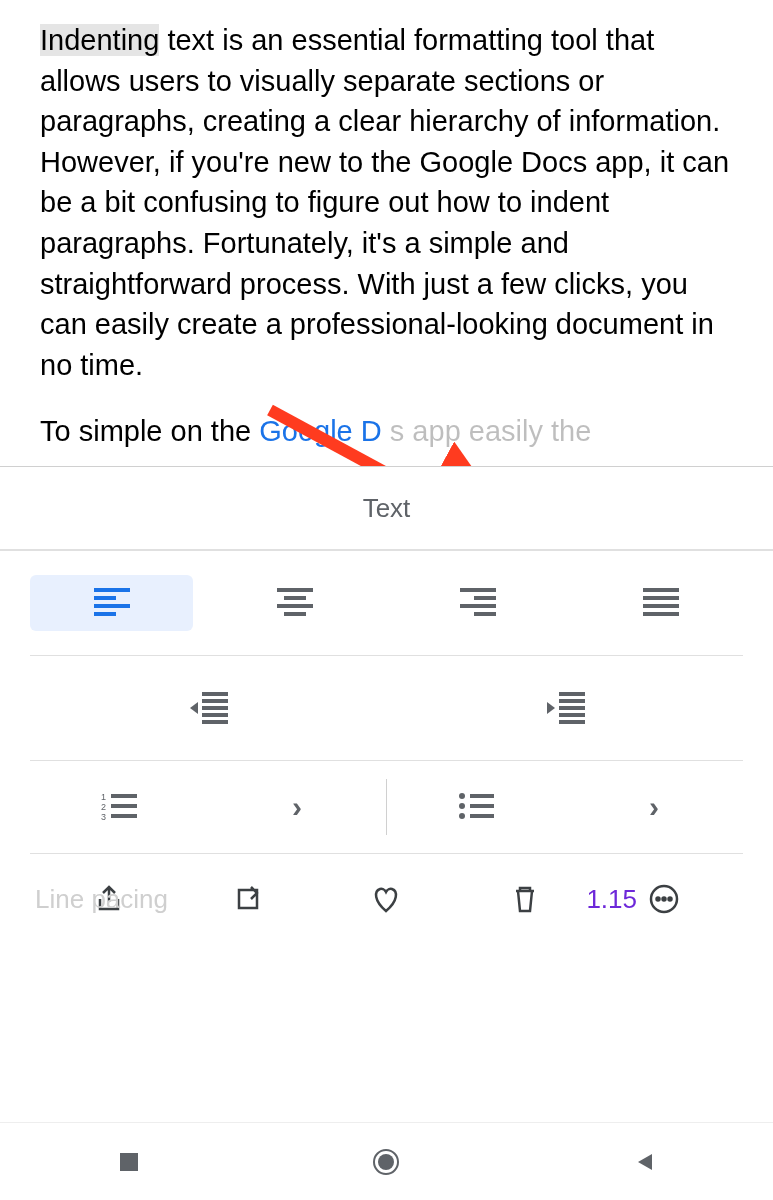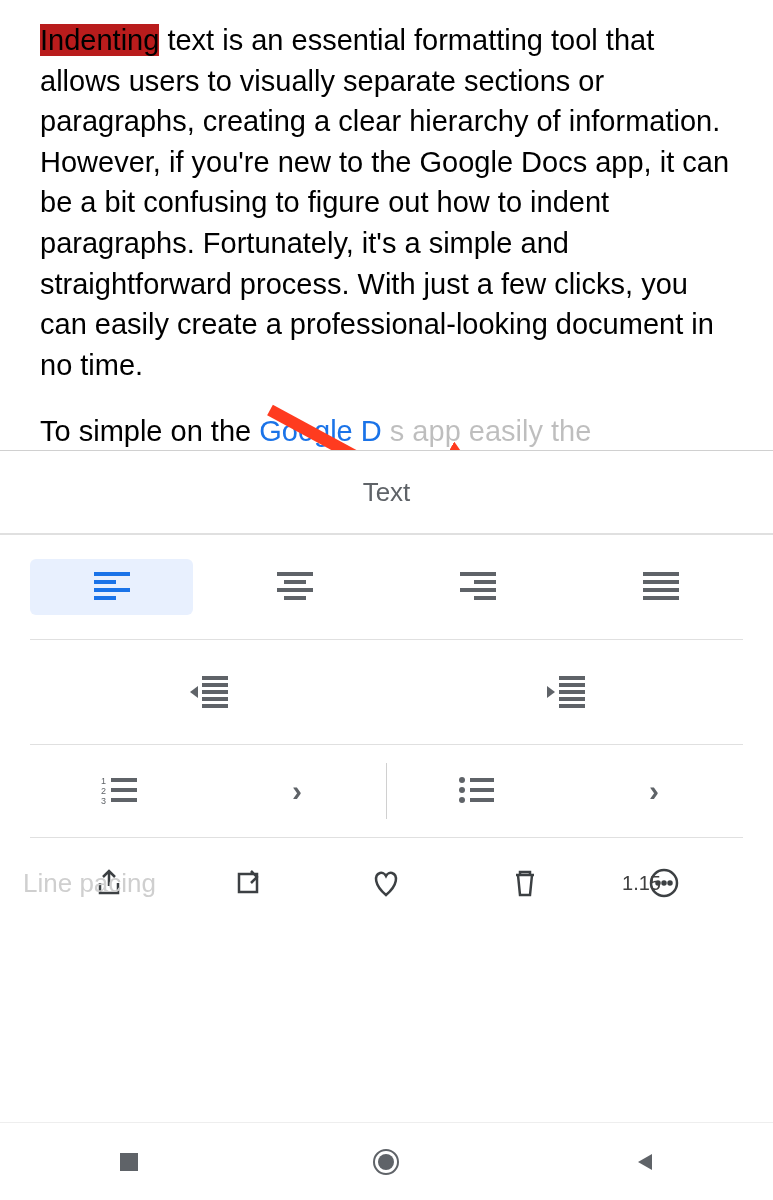--- a/index.html
+++ b/index.html
@@ -1,19 +1,19 @@
 <!DOCTYPE html>
 <html><head>
 <meta charset="utf-8">
 <style>
   * { box-sizing: border-box; margin: 0; padding: 0; }
   html, body { width: 773px; height: 1200px; font-family: Arial, Helvetica, sans-serif; background: #fff; overflow: hidden; }
   .doc-area { padding: 20px 40px 0 40px; }
   .doc-text { font-size: 29px; line-height: 1.4; color: #000; }
-  .highlight { background: #b91c1c; }
+  .highlight { background: #e5e5e5; }
   .partial-line { margin-top: 30px; font-size: 29px; color: #000; white-space: nowrap; overflow: hidden; }
   .link-part { color: #1a73e8; }
 
   .panel { border-top: 1px solid #d0d0d0; background: #fff; position: relative; }
   .tabs { display: flex; height: 82px; }
   .tab { flex: 1; display: flex; align-items: center; justify-content: center; font-size: 26px; color: #5f6368; cursor: pointer; position: relative; }
   .tab.active::after { content: ""; position: absolute; left: 0; right: 0; bottom: 0; height: 3px; background: #1a73e8; }
   .tabs-border { height: 2px; background: #e0e0e0; }
 
   .align-row, .indent-row, .list-row { display: flex; border-bottom: 1px solid #e0e0e0; margin: 0 30px; }
@@ -28,22 +28,22 @@
 
   .list-row { padding: 18px 0; position: relative; }
   .list-half { flex:1; display:flex; }
   .list-divider { width:1px; background:#d0d0d0; }
   .list-icon-btn, .chevron-btn { flex:1; display:flex; align-items:center; justify-content:center; height:56px; cursor:pointer; color:#5f6368; }
   .chevron { font-size: 30px; color:#5f6368; font-weight:bold; }
 
   .bottom-strip { display:flex; justify-content:space-around; align-items:center; height: 90px; padding: 0 40px; }
   .bottom-btn { width:60px; height:60px; display:flex; align-items:center; justify-content:center; cursor:pointer; color:#3c4043; }
   .bottom-btn svg { stroke:#3c4043; fill:none; stroke-width:2.5; }
-  .faded-text { position:absolute; left:23px; color:#cfcfcf; font-size:26px; pointer-events:none; }
-  .faded-right { position:absolute; right:112px; color:#404040; font-size:20px; pointer-events:none; }
+  .faded-text { position:absolute; left:35px; color:#cfcfcf; font-size:26px; pointer-events:none; }
+  .faded-right { position:absolute; right:136px; color:#6d28d9; font-size:26px; pointer-events:none; }
 
   .navbar { position:absolute; bottom:0; left:0; right:0; height:78px; border-top:1px solid #eee; display:flex; align-items:center; justify-content:space-around; background:#fff; }
   .nav-btn { width:80px; height:50px; display:flex; align-items:center; justify-content:center; cursor:pointer; color:#5f6368;}
 
   
   .arrow-svg { position:absolute; top:400px; left:260px; width:280px; height:160px; pointer-events:none; }
 </style>
 </head>
 <body>
 
@@ -58,21 +58,21 @@
 
 <svg class="arrow-svg" viewBox="0 0 280 160">
   <defs>
     <marker id="ah" viewBox="0 0 10 10" refX="8" refY="5" markerWidth="10" markerHeight="10" orient="auto">
       <path d="M0,0 L10,5 L0,10 z" fill="#ff3b1f"></path>
     </marker>
   </defs>
   <line x1="10" y1="10" x2="250" y2="140" stroke="#ff3b1f" stroke-width="12" marker-end="url(#ah)"></line>
 </svg>
 
-<div class="panel" style="margin-top:2px;">
+<div class="panel" style="margin-top:18px;">
   <div class="tabs">
     <div class="tab">Text</div>
   </div>
   <div class="tabs-border"></div>
 
   <div class="align-row">
     <div class="align-btn selected">
       <svg width="36" height="30">
           <rect x="0" y="0" width="36" height="4"></rect>
           <rect x="0" y="8" width="22" height="4"></rect>

